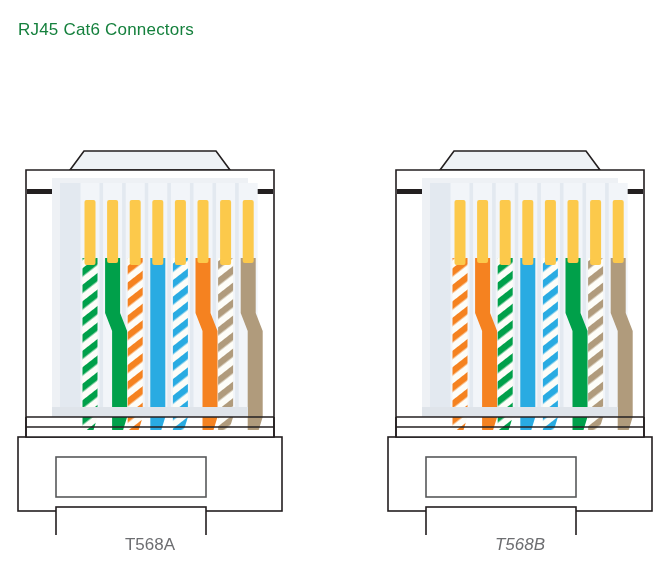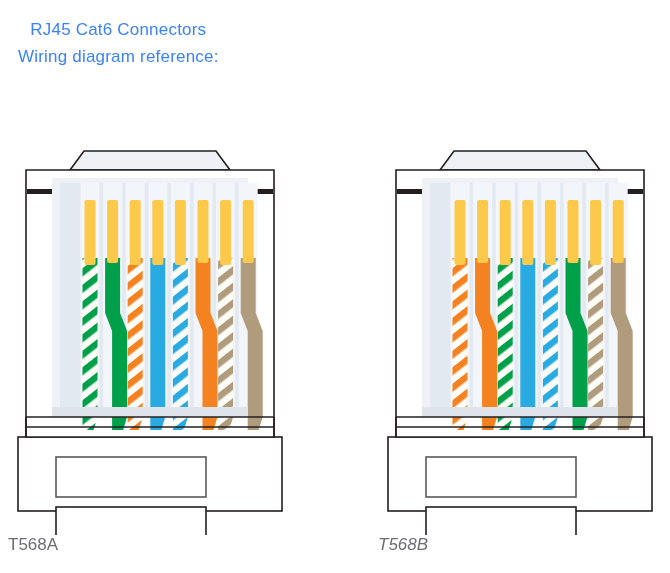--- a/index.html
+++ b/index.html
@@ -6,48 +6,46 @@
   body{
     width:670px;height:573px;
     background:#ffffff;
     font-family:"Liberation Sans", sans-serif;
     overflow:hidden;
     position:relative;
   }
   #heading{
     position:absolute;
     left:18px; top:16px;
-    color:#3b82f6;
+    color:#15803d;
     font-size:17px;
     line-height:27px;
     letter-spacing:.2px;
-    text-align:center;
   }
   #heading div{white-space:nowrap;}
   .conn-wrap{position:absolute;top:145px;}
   #conn-a{left:8px;}
   #conn-b{left:378px;}
   .caption{
     position:absolute;
     top:535px;
     width:284px;
-    text-align:left;
+    text-align:center;
     color:#6d6e71;
     font-size:17px;
   }
   #caption-a{left:8px;}
   #caption-b{left:378px;font-style:italic;}
   svg{display:block;}
 </style>
 </head>
 <body>
 
 <div id="heading">
   <div>RJ45 Cat6 Connectors</div>
-  <div>Wiring diagram reference:</div>
 </div>
 
 <div class="conn-wrap" id="conn-a">
     <svg width="284" height="390" viewBox="0 0 284 390">
       <defs>
         <pattern id="stripe-00a04a" width="13" height="13" patternUnits="userSpaceOnUse" patternTransform="rotate(-38)">
           <rect width="13" height="13" fill="#fdfdf8"></rect>
           <rect width="13" height="6.5" fill="#00a04a"></rect>
         </pattern>
         <pattern id="stripe-f58220" width="13" height="13" patternUnits="userSpaceOnUse" patternTransform="rotate(-38)">

